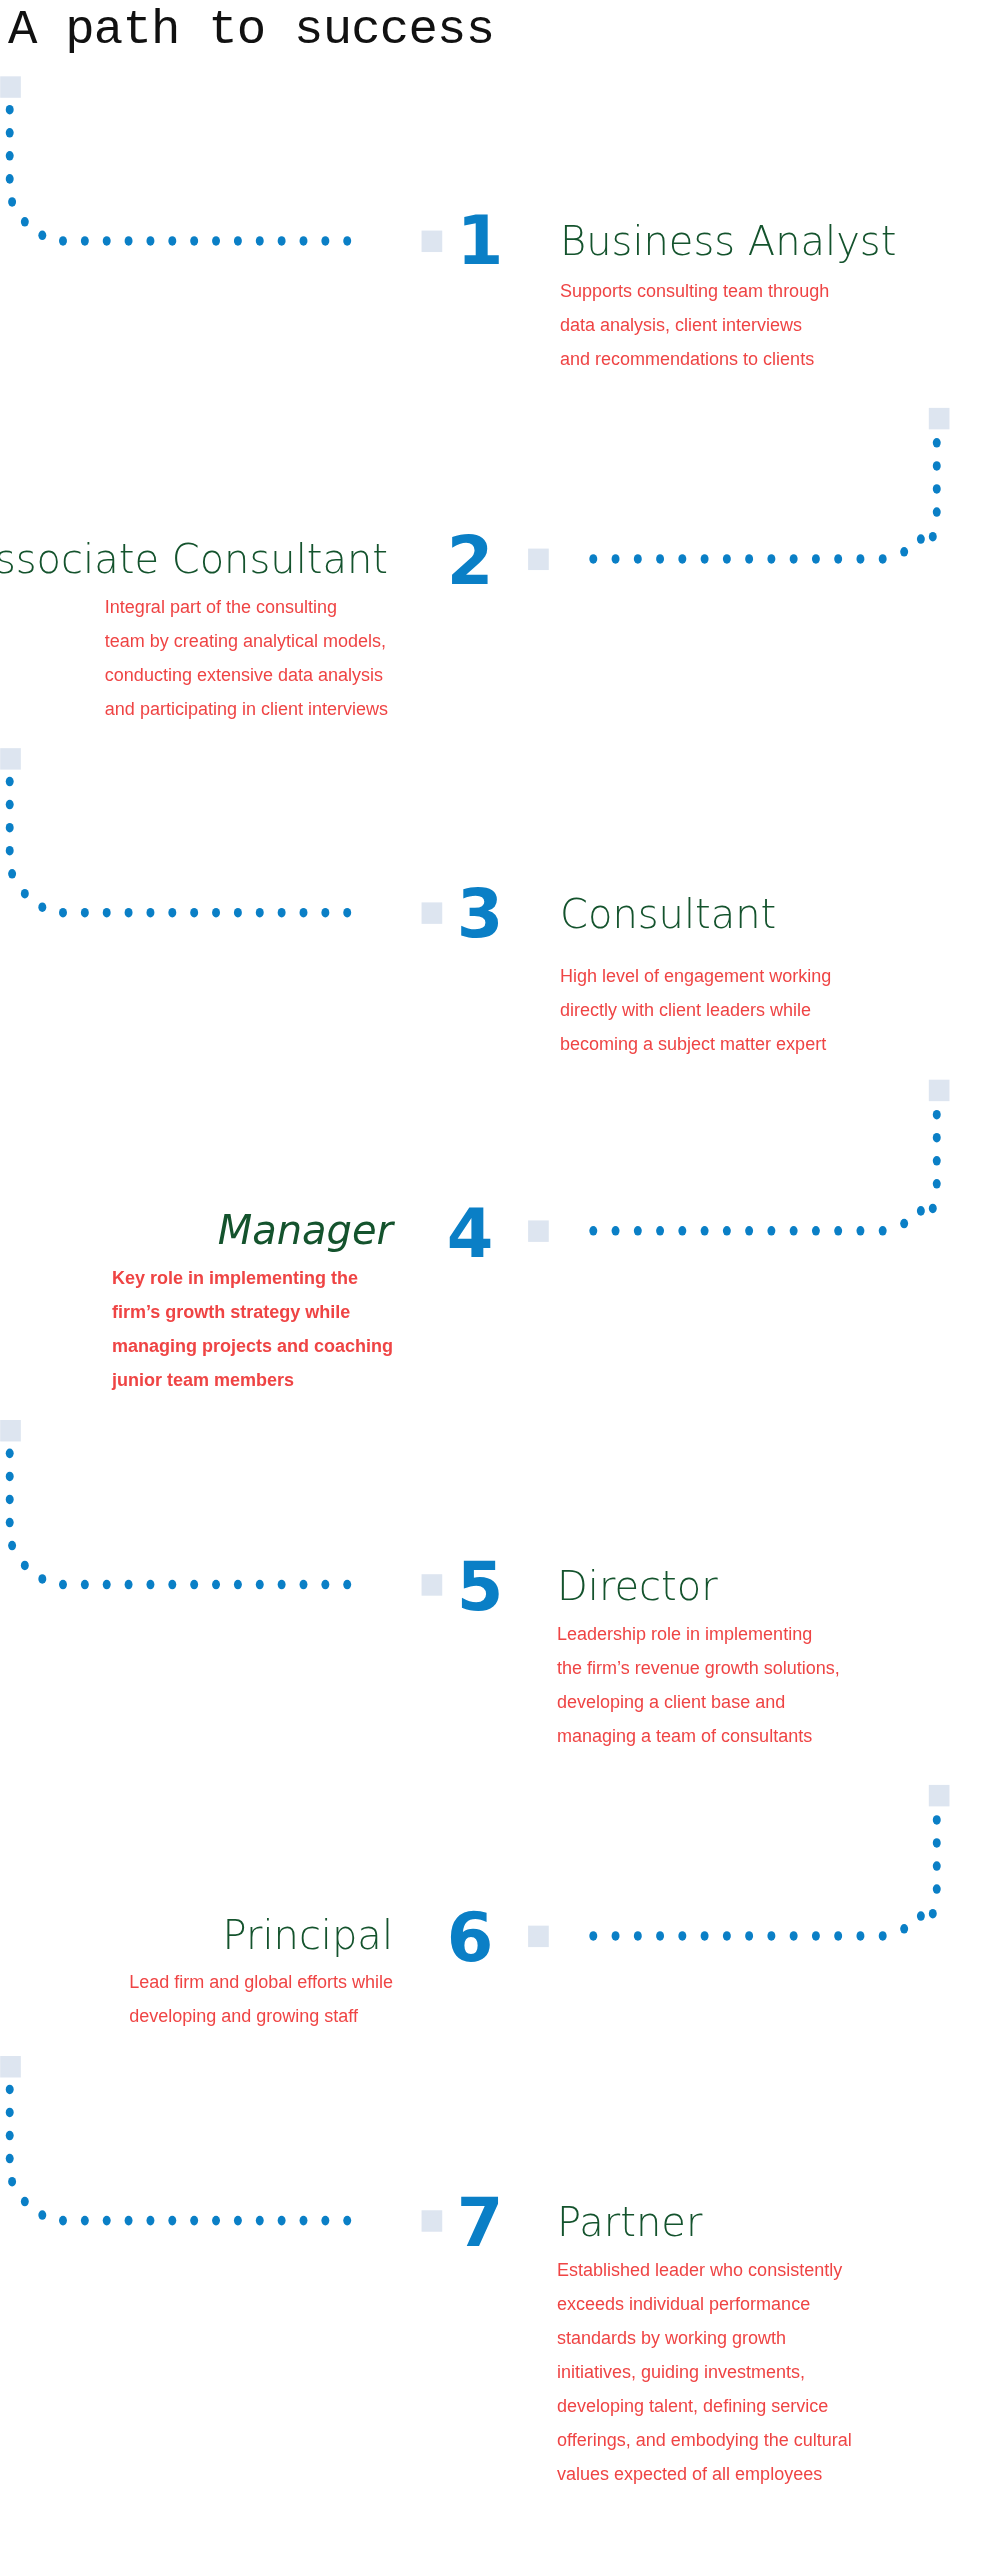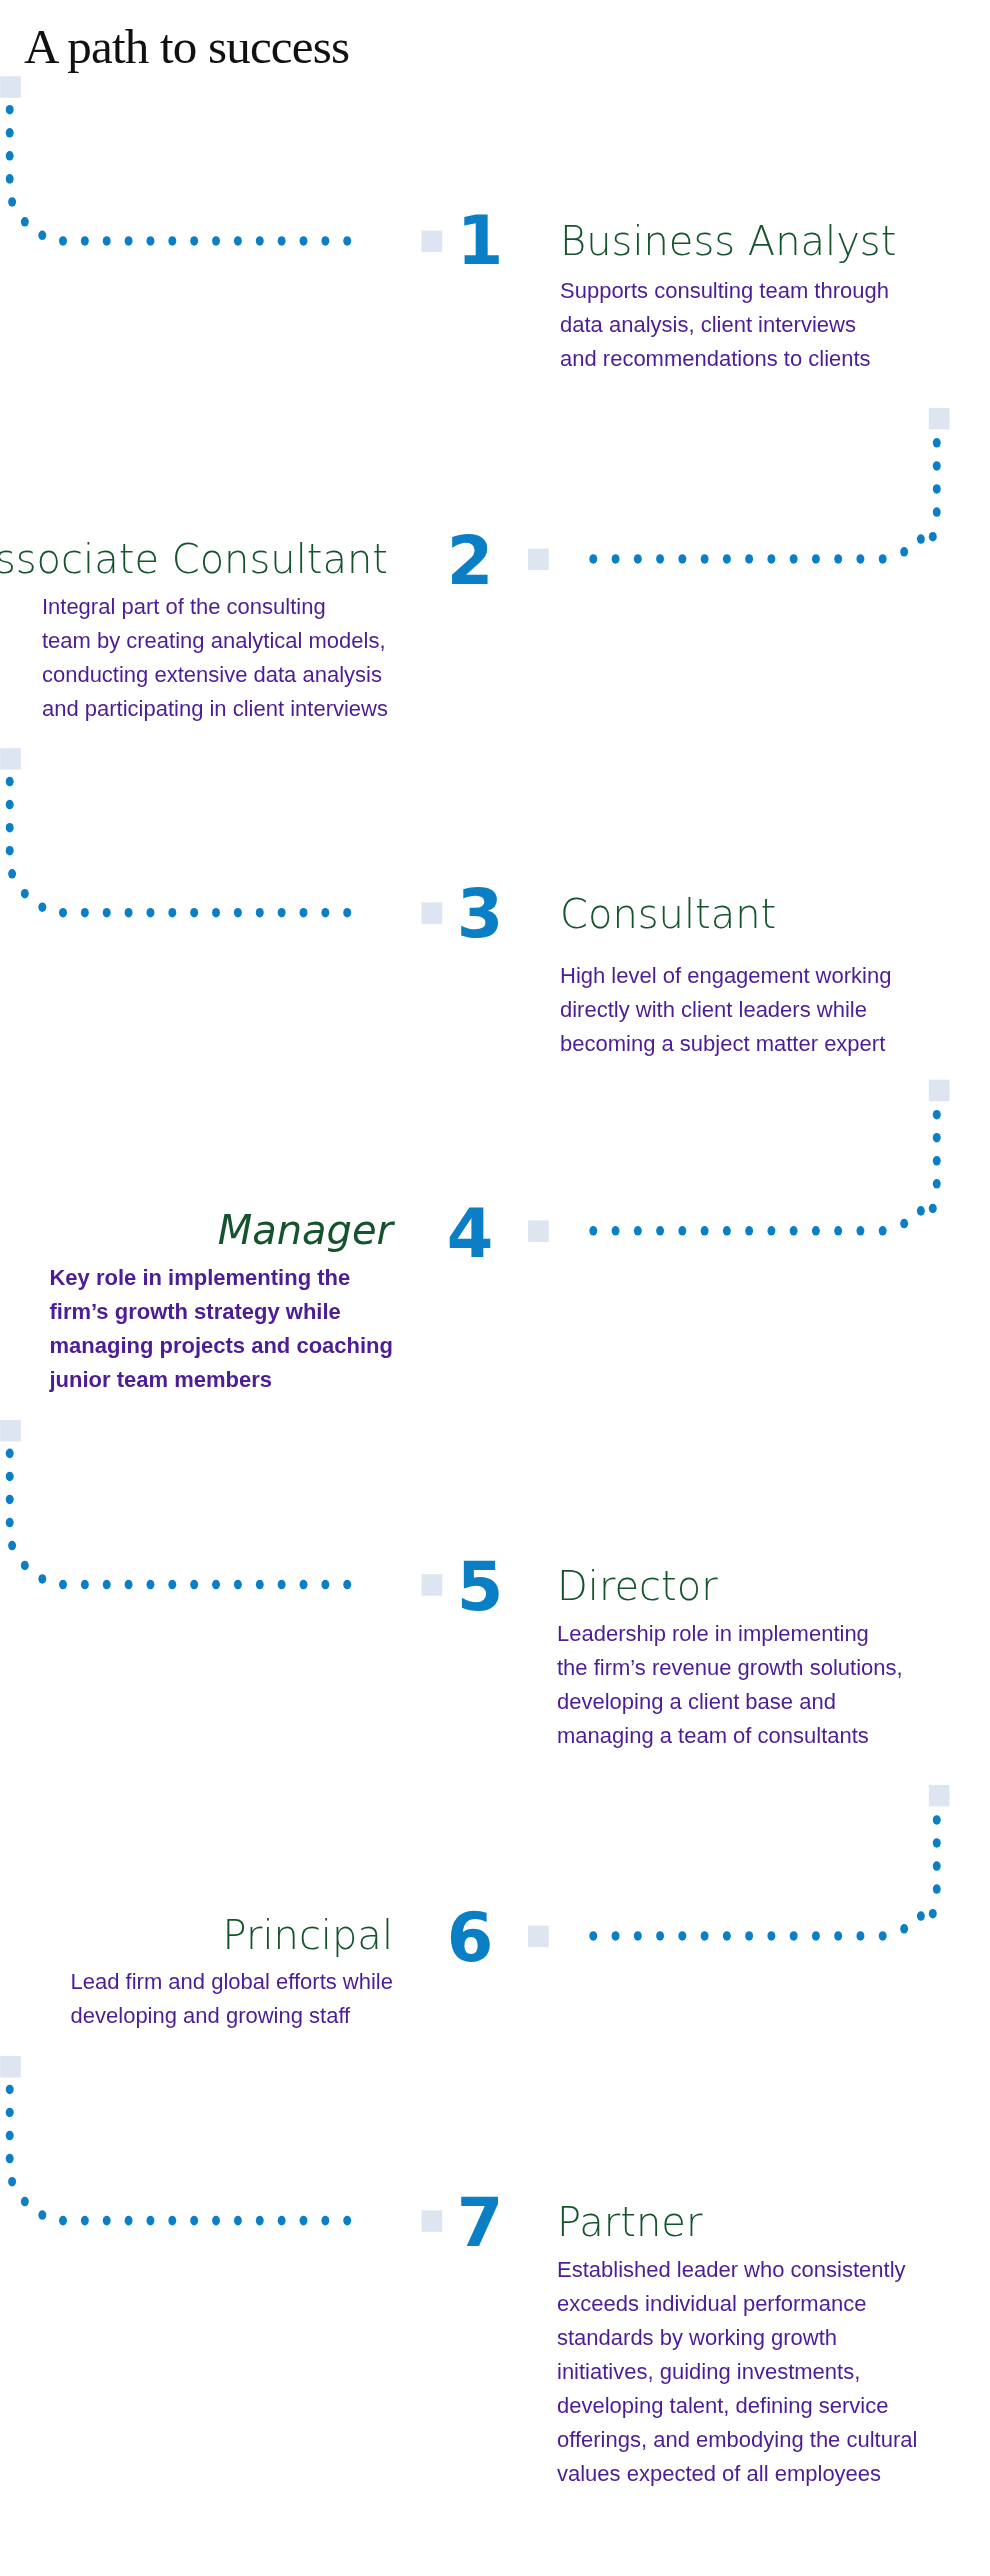--- a/index.html
+++ b/index.html
@@ -1,21 +1,21 @@
 <!DOCTYPE html>
 <html style="font-size:12.7px"><head>
 <meta charset="utf-8">
 <style>
   html, body { margin: 0; padding: 0; background: #ffffff; }
   body { width: 991px; height: 2576px; position: relative; overflow: hidden; font-family: "Liberation Sans", sans-serif; color: #111; }
-  .title { position: absolute; left: 8px; top: 1.6px; font-family: Liberation Serif, serif; font-weight: 300; font-size: 49px; letter-spacing: -0.8px; color: #111; margin: 16px; }
+  .title { position: absolute; left: 8px; top: 1.6px; font-family: Liberation Mono, monospace; font-weight: 300; font-size: 49px; letter-spacing: -0.8px; color: #111; margin: 0; }
   svg#paths { position: absolute; left: 0; top: 0; width: 991px; height: 2576px; }
   .num { position: absolute; font-family: "DejaVu Sans", sans-serif; font-weight: bold; font-size: 67px; line-height: 1; color: #0a7fc6; width: 56px; text-align: center; }
   .step-title { position: absolute; font-family: "DejaVu Sans", sans-serif; font-weight: 300; font-size: 40px; line-height: 1; color: #14532d; white-space: nowrap; }
-  .step-desc { position: absolute; font-size: 22px; line-height: 34px; color: #4c1d95; }
+  .step-desc { position: absolute; font-size: 18px; line-height: 34px; color: #ef4444; }
   .step-desc div { white-space: nowrap; }
   .right { }
 </style>
 </head>
 <body>
 
 <h1 class="title">A path to success</h1>
 
 <svg id="paths" xmlns="http://www.w3.org/2000/svg" viewBox="0 0 1246 3240" width="991" height="2576">
     <rect x="0" y="96" width="26" height="27" fill="#dde5f0"></rect>

